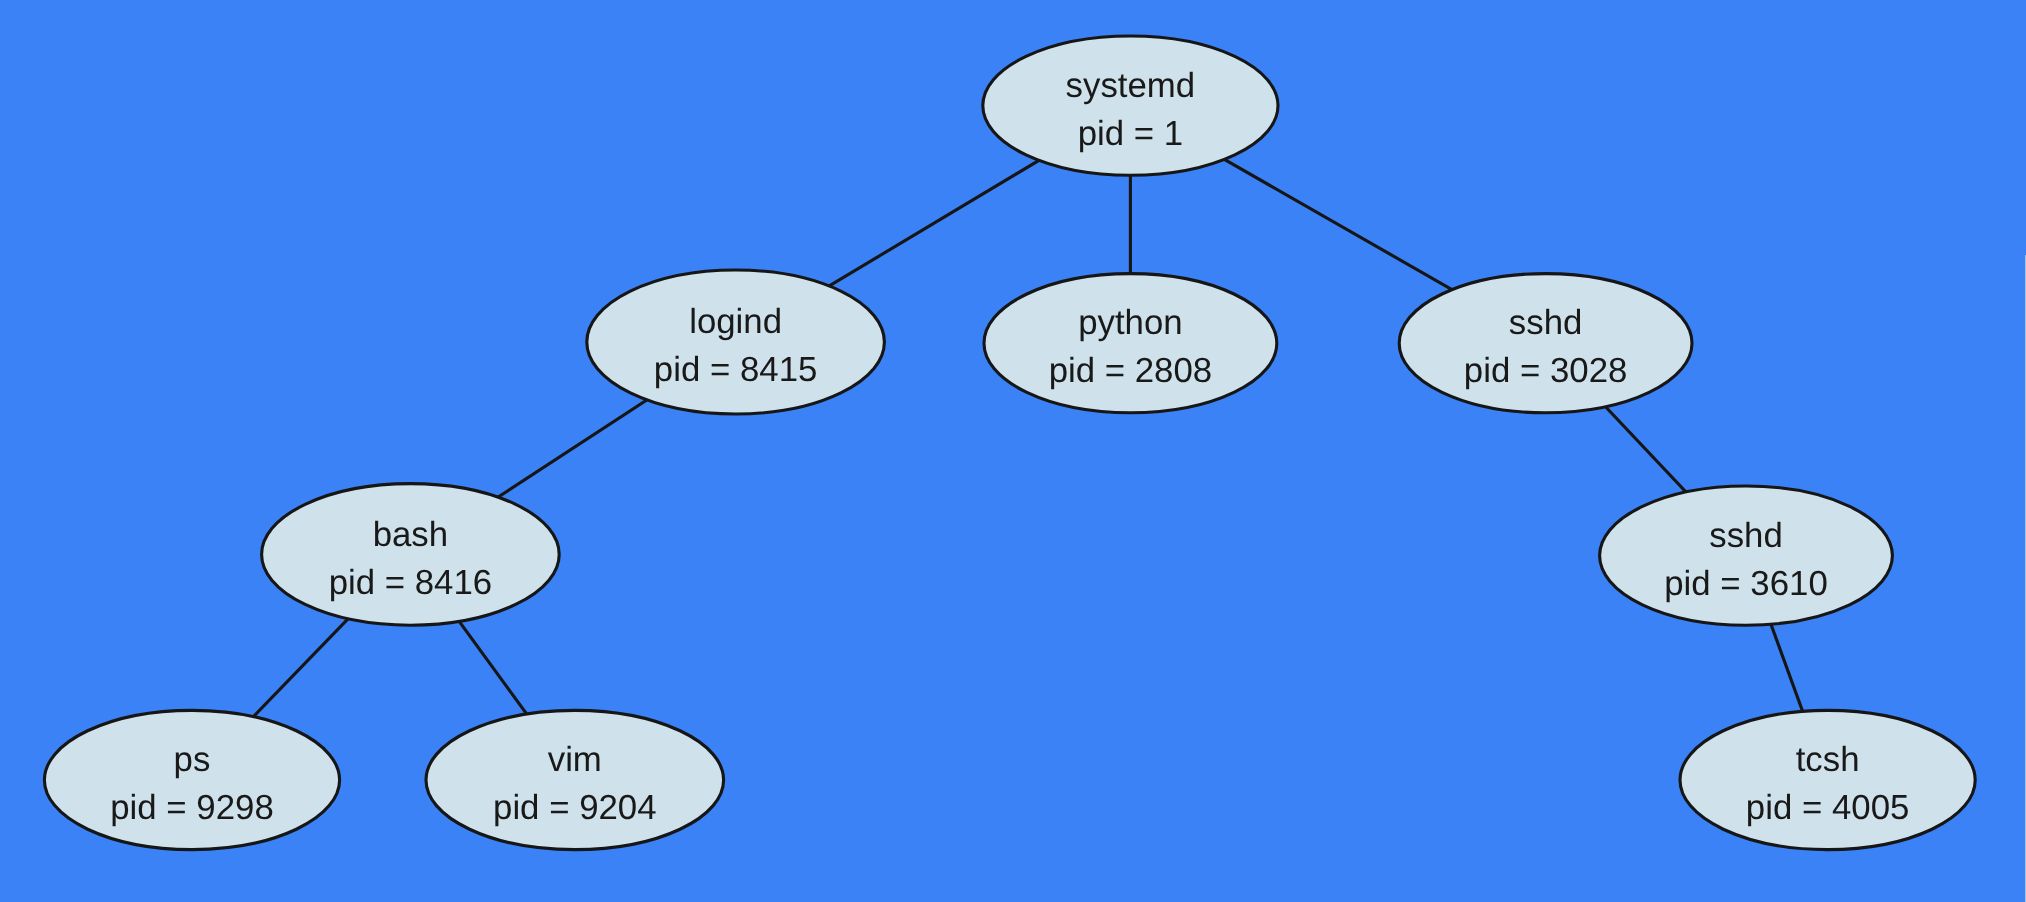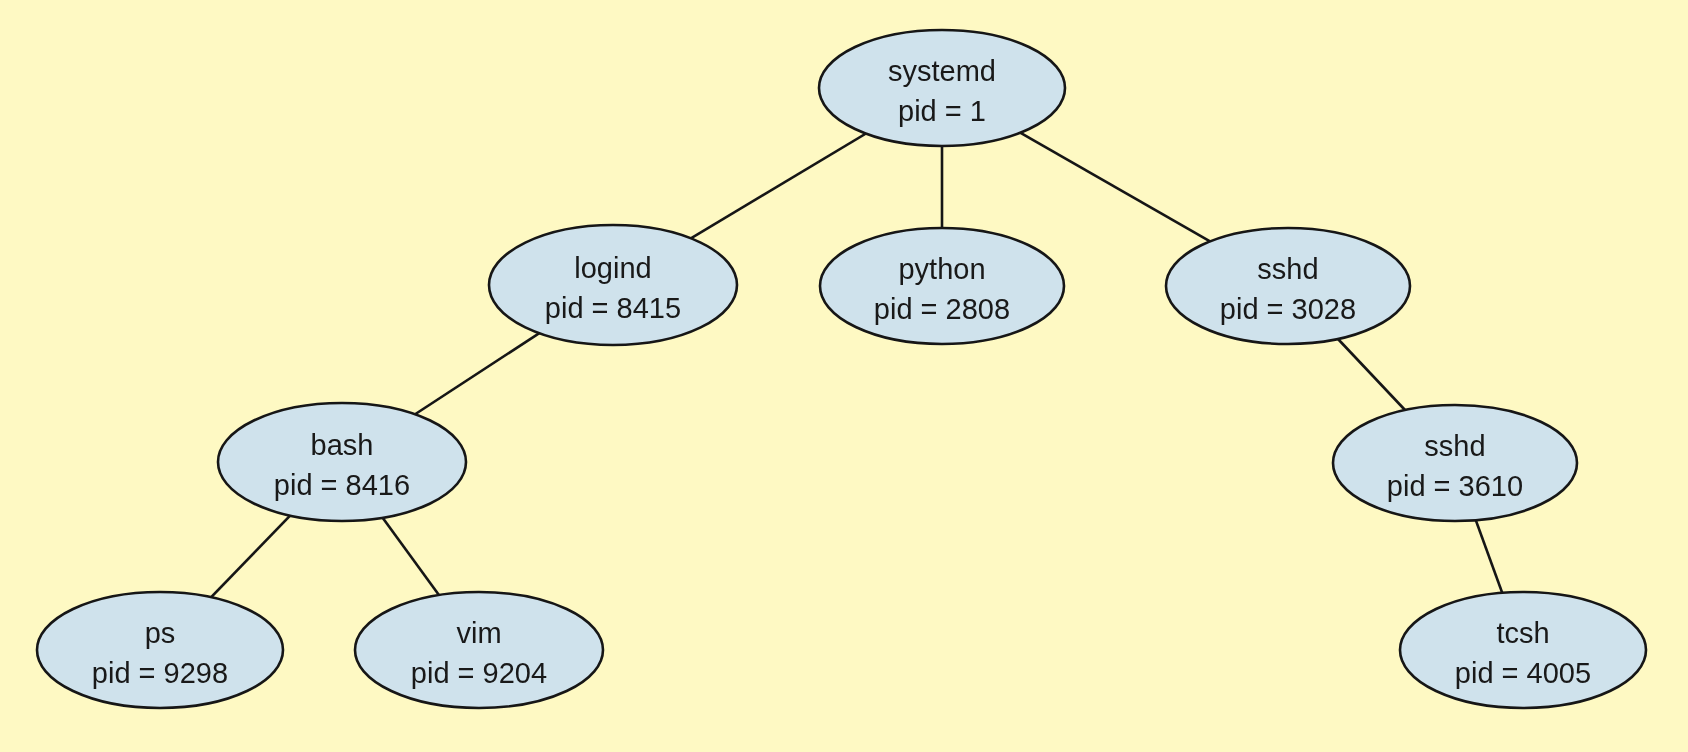--- a/index.html
+++ b/index.html
@@ -5,21 +5,21 @@
   html, body {
     margin: 0;
     padding: 0;
     background: #ffffff;
     font-family: "Liberation Sans", sans-serif;
   }
   .stage {
     position: relative;
     width: 1688px;
     height: 752px;
-    background: #fef9c3;
+    background: #3b82f6;
     overflow: hidden;
   }
   svg text {
     font-family: "Liberation Sans", sans-serif;
     fill: #191919;
   }
 </style>
 </head>
 <body>
 

